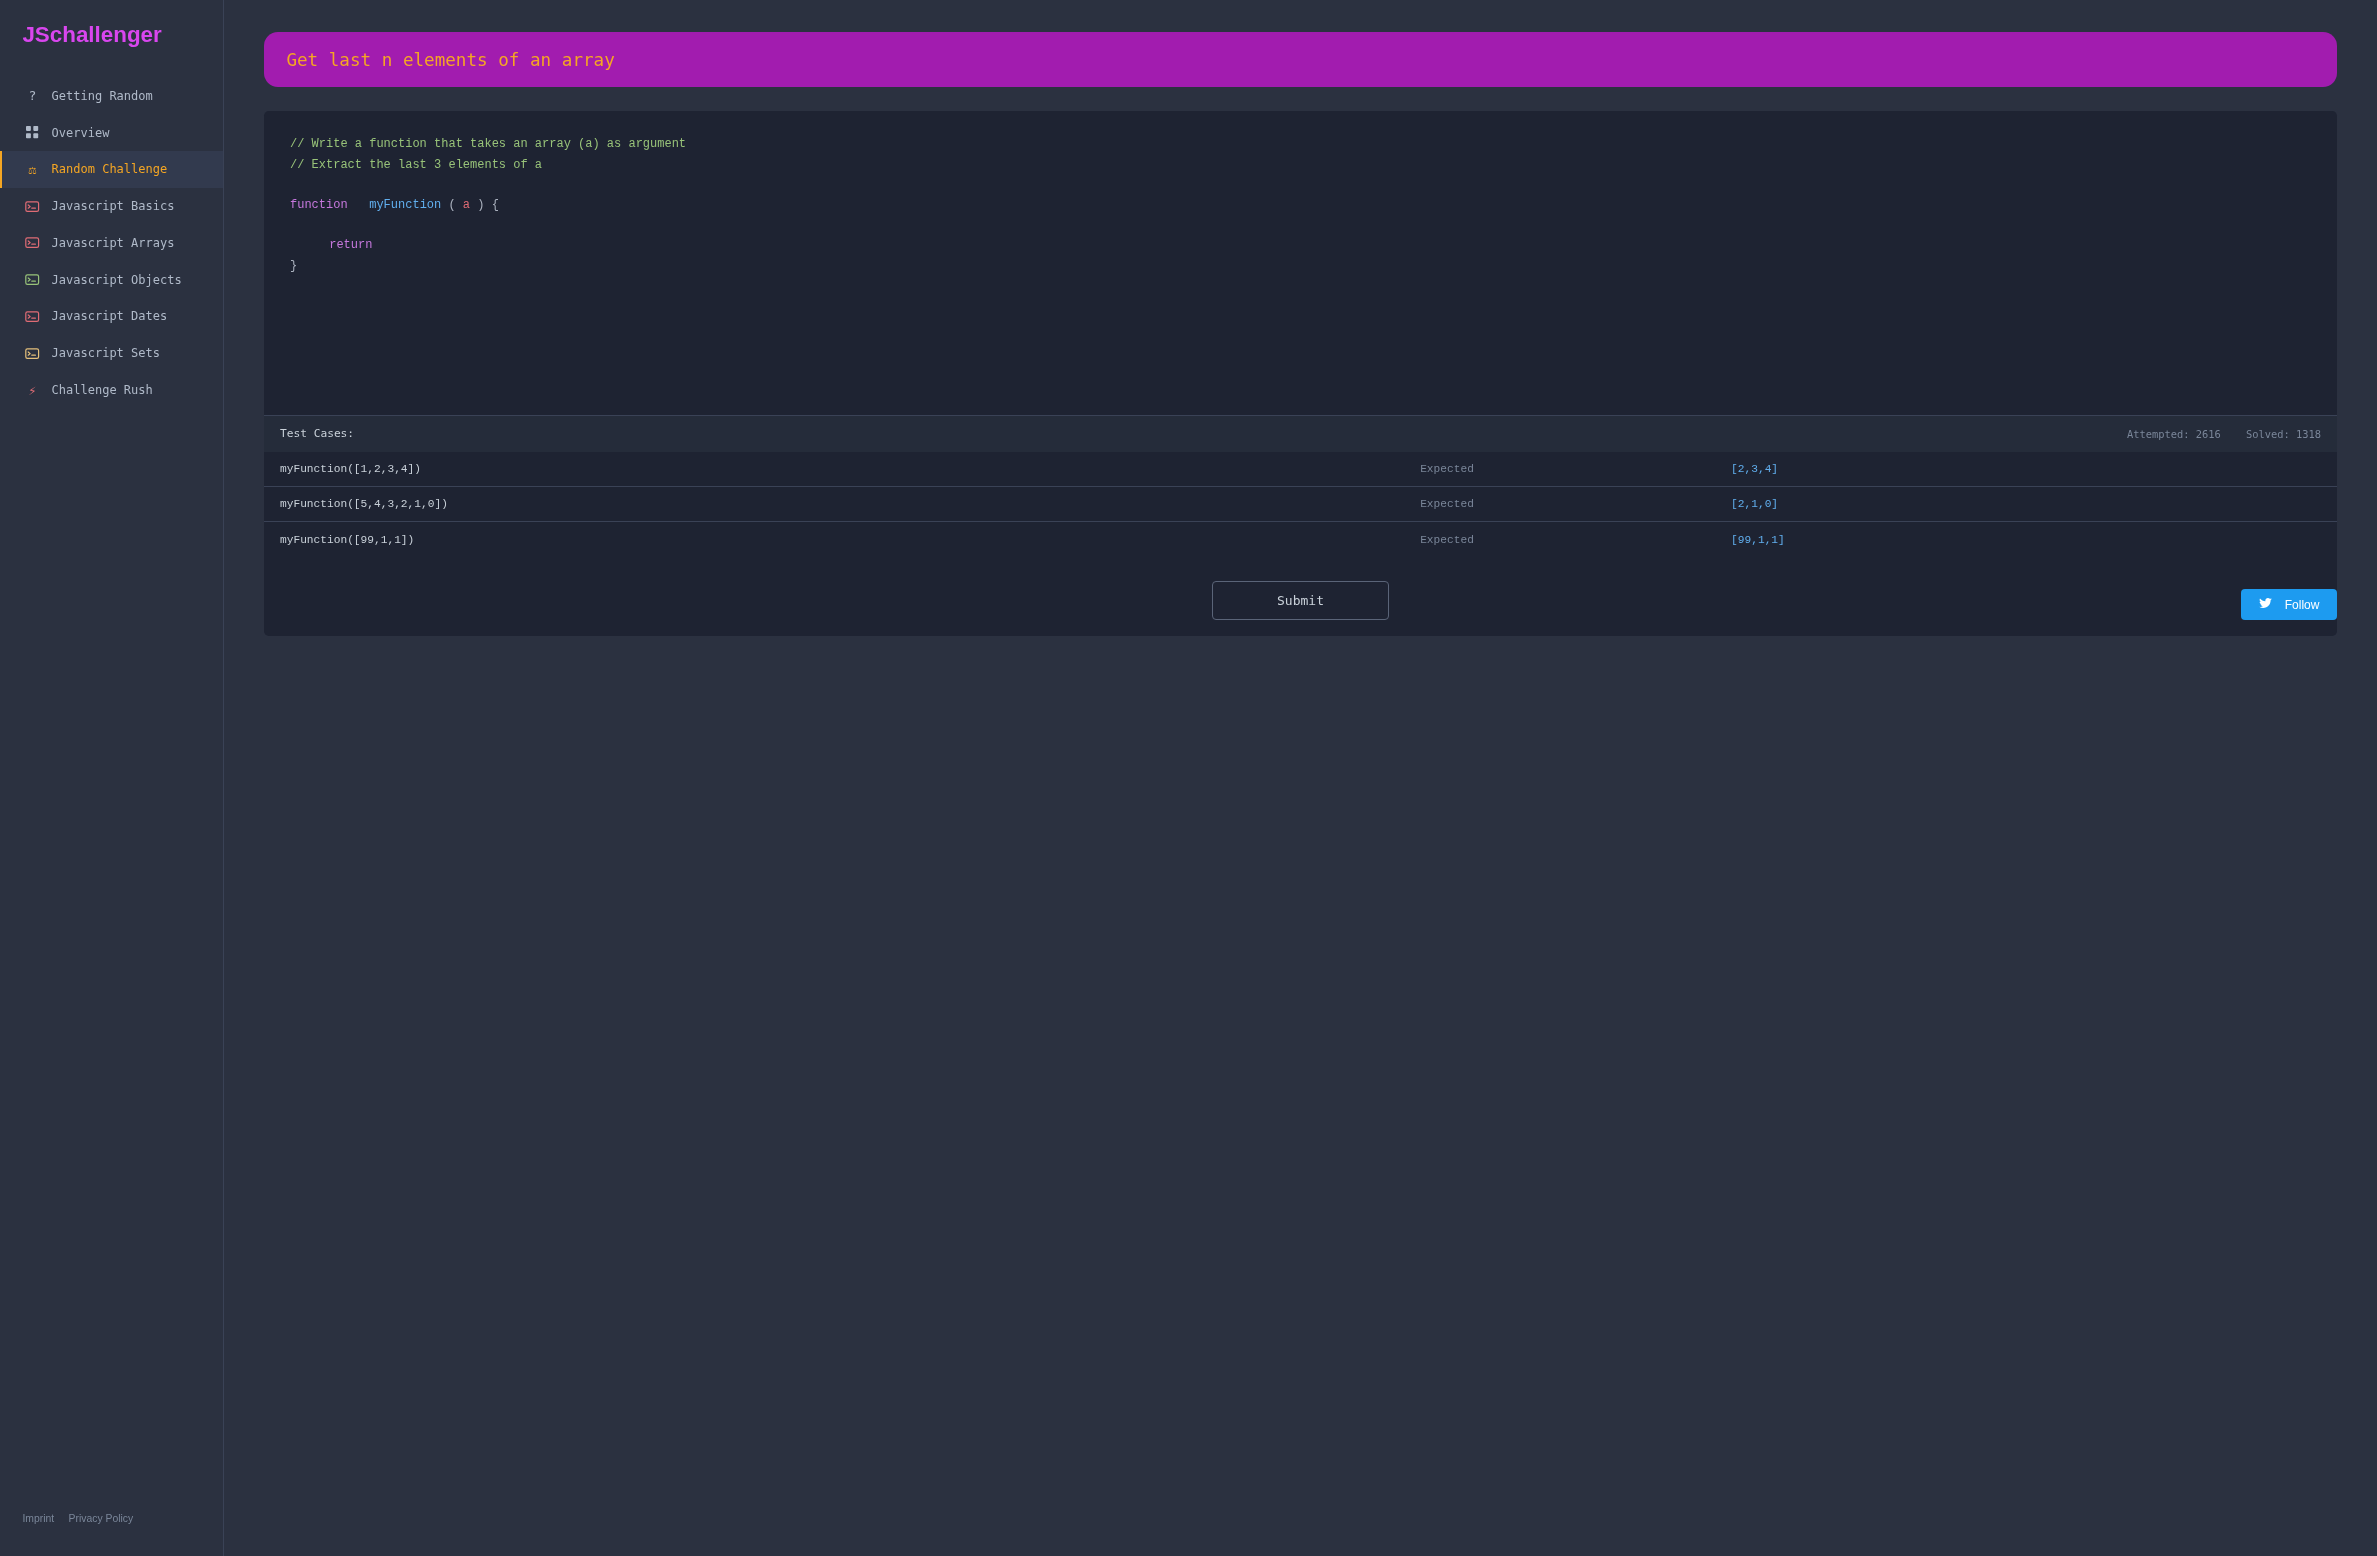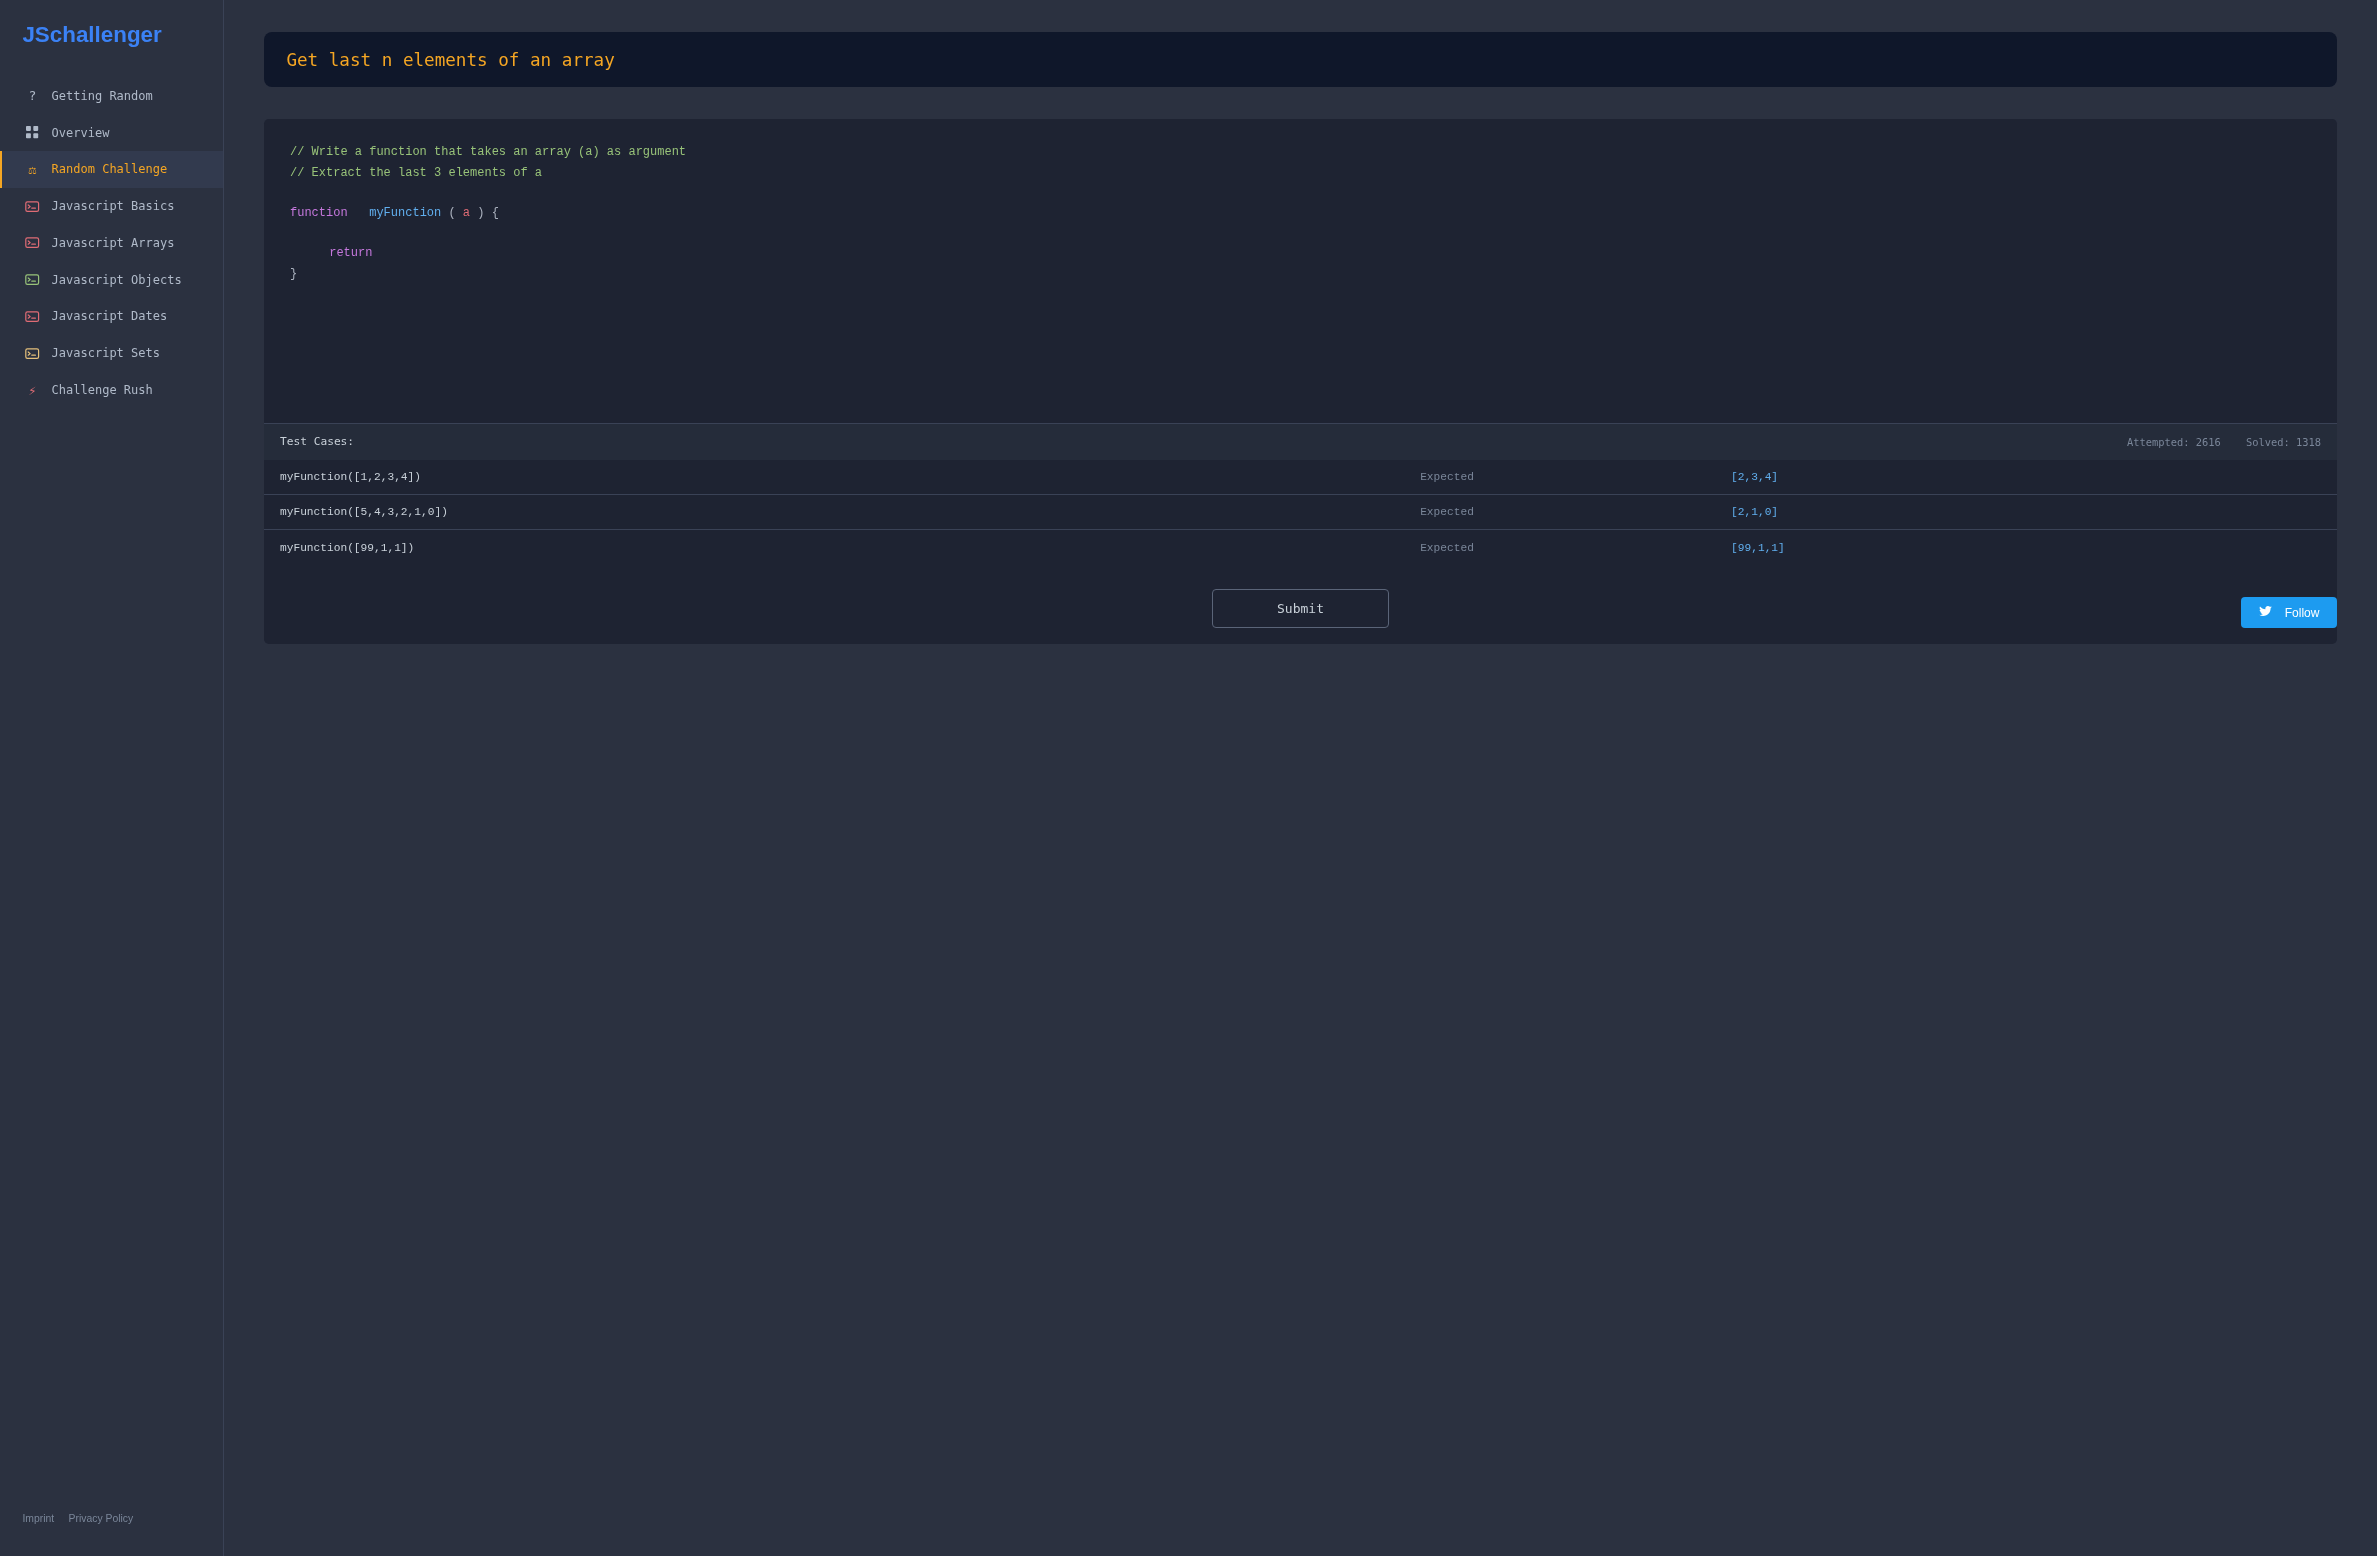--- a/index.html
+++ b/index.html
@@ -24,21 +24,21 @@
     }
 
     .logo {
       font-size: 22.4px;
       font-weight: 700;
       color: #f5a623;
       padding: 0 22.4px 29px 22.4px;
       letter-spacing: 0;
     }
 
-    .logo span { color: #3b82f6; }
+    .logo span { color: #d946ef; }
 
     .nav-item {
       display: flex;
       align-items: center;
       gap: 11.2px;
       padding: 10.4px 22.4px;
       cursor: pointer;
       color: #b0bac9;
       font-size: 12px;
       font-family: monospace;
@@ -91,24 +91,24 @@
 
     
     .main {
       flex: 1;
       padding: 32px 40px;
       background-color: #2b3140;
       overflow-y: auto;
     }
 
     .challenge-header {
-      background-color: #0f172a;
-      border-radius: 8px;
+      background-color: #a21caf;
+      border-radius: 14px;
       padding: 17.6px 22.4px;
-      margin-bottom: 32px;
+      margin-bottom: 24px;
     }
 
     .challenge-title {
       font-size: 17.6px;
       color: #f5a623;
       font-family: monospace;
       font-weight: normal;
     }
 
     .code-area {

